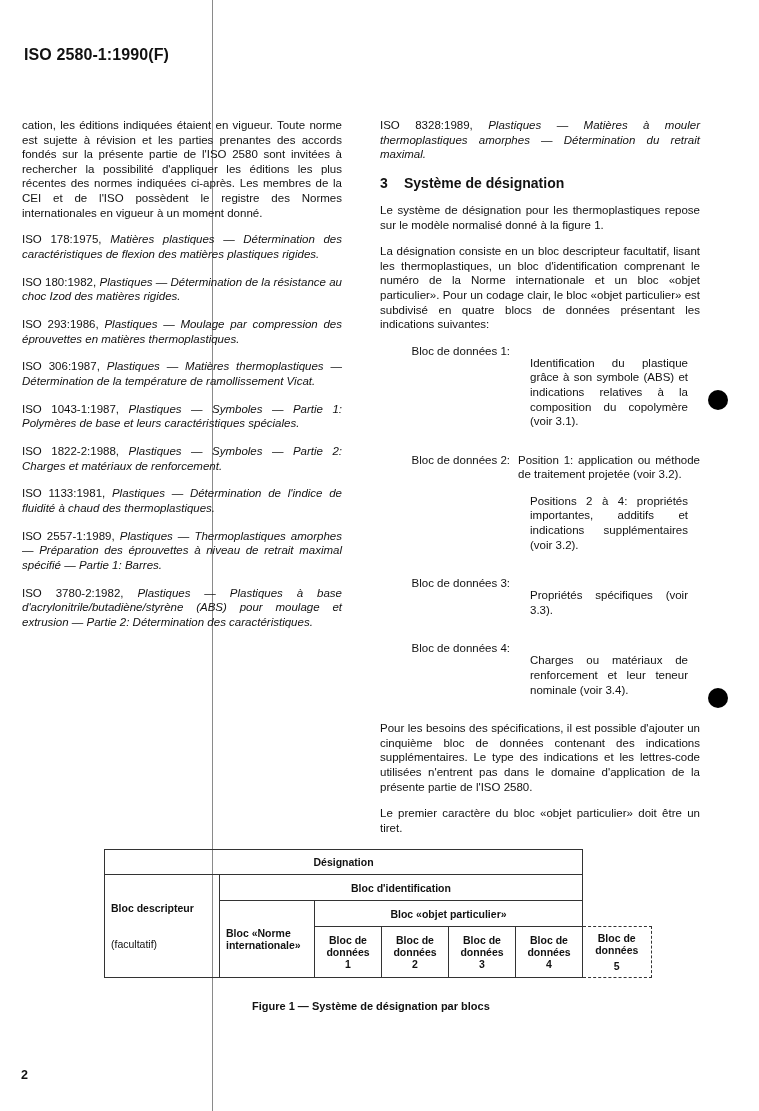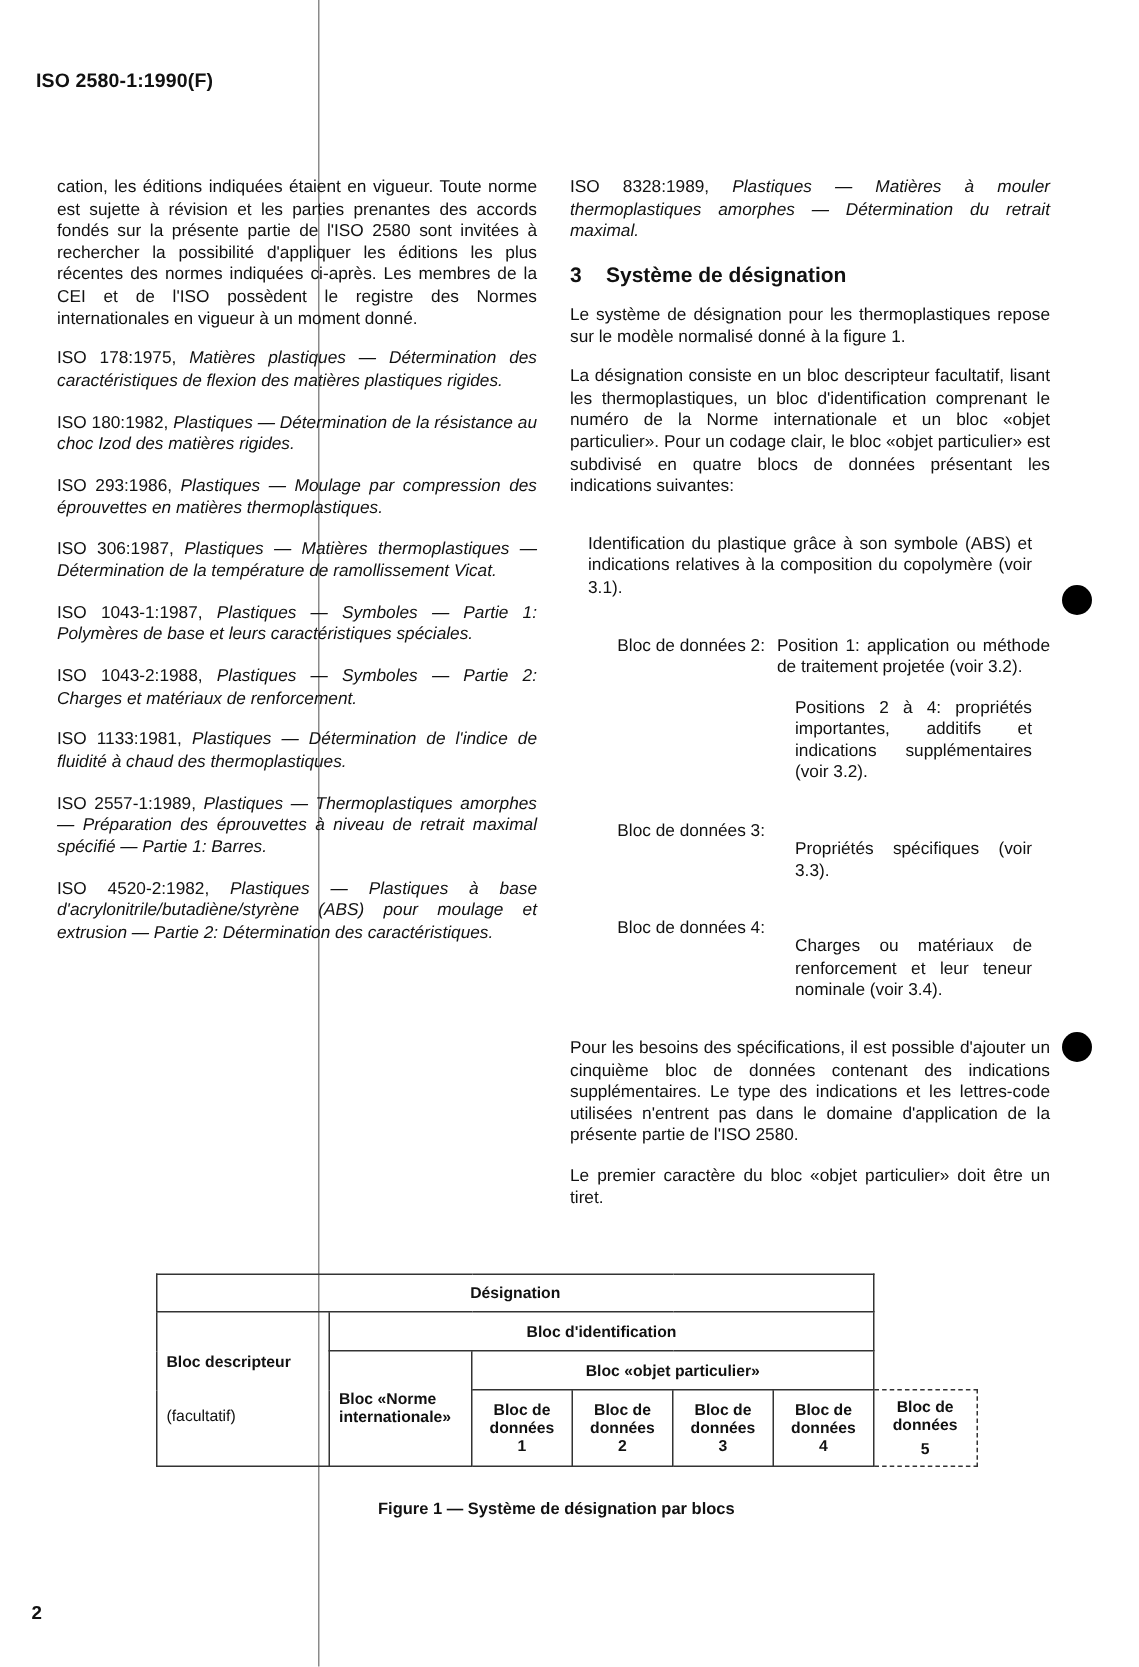--- a/index.html
+++ b/index.html
@@ -7,27 +7,27 @@
     width: 759px; height: 1111px; position: relative; overflow: hidden;
     background: #ffffff; color: #111;
     font-family: "Liberation Sans", "DejaVu Sans", sans-serif;
   }
   .fold {
     position: absolute; left: 212px; top: 0; width: 1px; height: 1111px;
     background: #8a8a8a;
   }
   .header {
     position: absolute; left: 24px; top: 46px;
-    font-weight: bold; font-size: 13px; letter-spacing: 0.1px;
+    font-weight: bold; font-size: 16px; letter-spacing: 0.1px;
   }
   .col {
     position: absolute; font-size: 11.5px; line-height: 14.6px;
     text-align: justify;
   }
-  .col-left { left: 22px; top: 118px; width: 320px; margin-left: 16px; }
+  .col-left { left: 22px; top: 118px; width: 320px; }
   .col-right { left: 380px; top: 118px; width: 320px; }
   .para { margin: 0 0 12px 0; }
   .ref { margin: 0 0 13.2px 0; }
   .ref i { font-style: italic; }
   .section-title {
     font-weight: bold; font-size: 14px; margin: 1px 0 12px 0; line-height: 16px;
   }
   .section-title .num { display: inline-block; width: 24px; }
   .dl-row { display: flex; margin: 0 0 12px 0; }
   .dl-term { width: 138px; text-align: right; padding-right: 8px; box-sizing: border-box; white-space: nowrap; flex-shrink: 0; }
@@ -70,39 +70,40 @@
 <div class="header">ISO 2580-1:1990(F)</div>
 
 <div class="col col-left">
   <p class="para">cation, les éditions indiquées étaient en vigueur. Toute norme est sujette à révision et les parties prenantes des accords fondés sur la présente partie de l'ISO 2580 sont invitées à rechercher la possibilité d'appliquer les éditions les plus récentes des normes indiquées ci-après. Les membres de la CEI et de l'ISO possèdent le registre des Normes internationales en vigueur à un moment donné.</p>
   <div id="left-refs">
       <p class="ref"><span>ISO 178:1975,</span> <i>Matières plastiques — Détermination des caractéristiques de flexion des matières plastiques rigides.</i></p>
       <p class="ref"><span>ISO 180:1982,</span> <i>Plastiques — Détermination de la résistance au choc Izod des matières rigides.</i></p>
       <p class="ref"><span>ISO 293:1986,</span> <i>Plastiques — Moulage par compression des éprouvettes en matières thermoplastiques.</i></p>
       <p class="ref"><span>ISO 306:1987,</span> <i>Plastiques — Matières thermoplastiques — Détermination de la température de ramollissement Vicat.</i></p>
       <p class="ref"><span>ISO 1043-1:1987,</span> <i>Plastiques — Symboles — Partie 1: Polymères de base et leurs caractéristiques spéciales.</i></p>
-      <p class="ref"><span>ISO 1043-2:1988,</span> <i>Plastiques — Symboles — Partie 2: Charges et matériaux de renforcement.</i></p>
+      <p class="ref"><span>ISO 1822-2:1988,</span> <i>Plastiques — Symboles — Partie 2: Charges et matériaux de renforcement.</i></p>
       <p class="ref"><span>ISO 1133:1981,</span> <i>Plastiques — Détermination de l'indice de fluidité à chaud des thermoplastiques.</i></p>
       <p class="ref"><span>ISO 2557-1:1989,</span> <i>Plastiques — Thermoplastiques amorphes — Préparation des éprouvettes à niveau de retrait maximal spécifié — Partie 1: Barres.</i></p>
-      <p class="ref"><span>ISO 4520-2:1982,</span> <i>Plastiques — Plastiques à base d'acrylonitrile/butadiène/styrène (ABS) pour moulage et extrusion — Partie 2: Détermination des caractéristiques.</i></p>
+      <p class="ref"><span>ISO 3780-2:1982,</span> <i>Plastiques — Plastiques à base d'acrylonitrile/butadiène/styrène (ABS) pour moulage et extrusion — Partie 2: Détermination des caractéristiques.</i></p>
     </div>
 </div>
 
 <div class="col col-right">
   <p class="ref">
     <span>ISO 8328:1989,</span>
     <i>Plastiques — Matières à mouler thermoplastiques amorphes — Détermination du retrait maximal.</i>
   </p>
   <div class="section-title">
     <span class="num">3</span><span>Système de désignation</span>
   </div>
   <p class="para">Le système de désignation pour les thermoplastiques repose sur le modèle normalisé donné à la figure 1.</p>
   <p class="para">La désignation consiste en un bloc descripteur facultatif, lisant les thermoplastiques, un bloc d'identification comprenant le numéro de la Norme internationale et un bloc «objet particulier». Pour un codage clair, le bloc «objet particulier» est subdivisé en quatre blocs de données présentant les indications suivantes:</p>
   <div id="data-blocks">
       <div class="dl-row">
+        <div class="dl-term">Bloc de données 1:</div>
         <div class="dl-desc">
           <p>Identification du plastique grâce à son symbole (ABS) et indications relatives à la composition du copolymère (voir 3.1).</p>
         </div>
       </div>
       <div class="dl-row">
         <div class="dl-term">Bloc de données 2:</div>
         <div class="dl-desc">
           <p>Position 1: application ou méthode de traitement projetée (voir 3.2).</p>
           <p>Positions 2 à 4: propriétés importantes, additifs et indications supplémentaires (voir 3.2).</p>
         </div>

